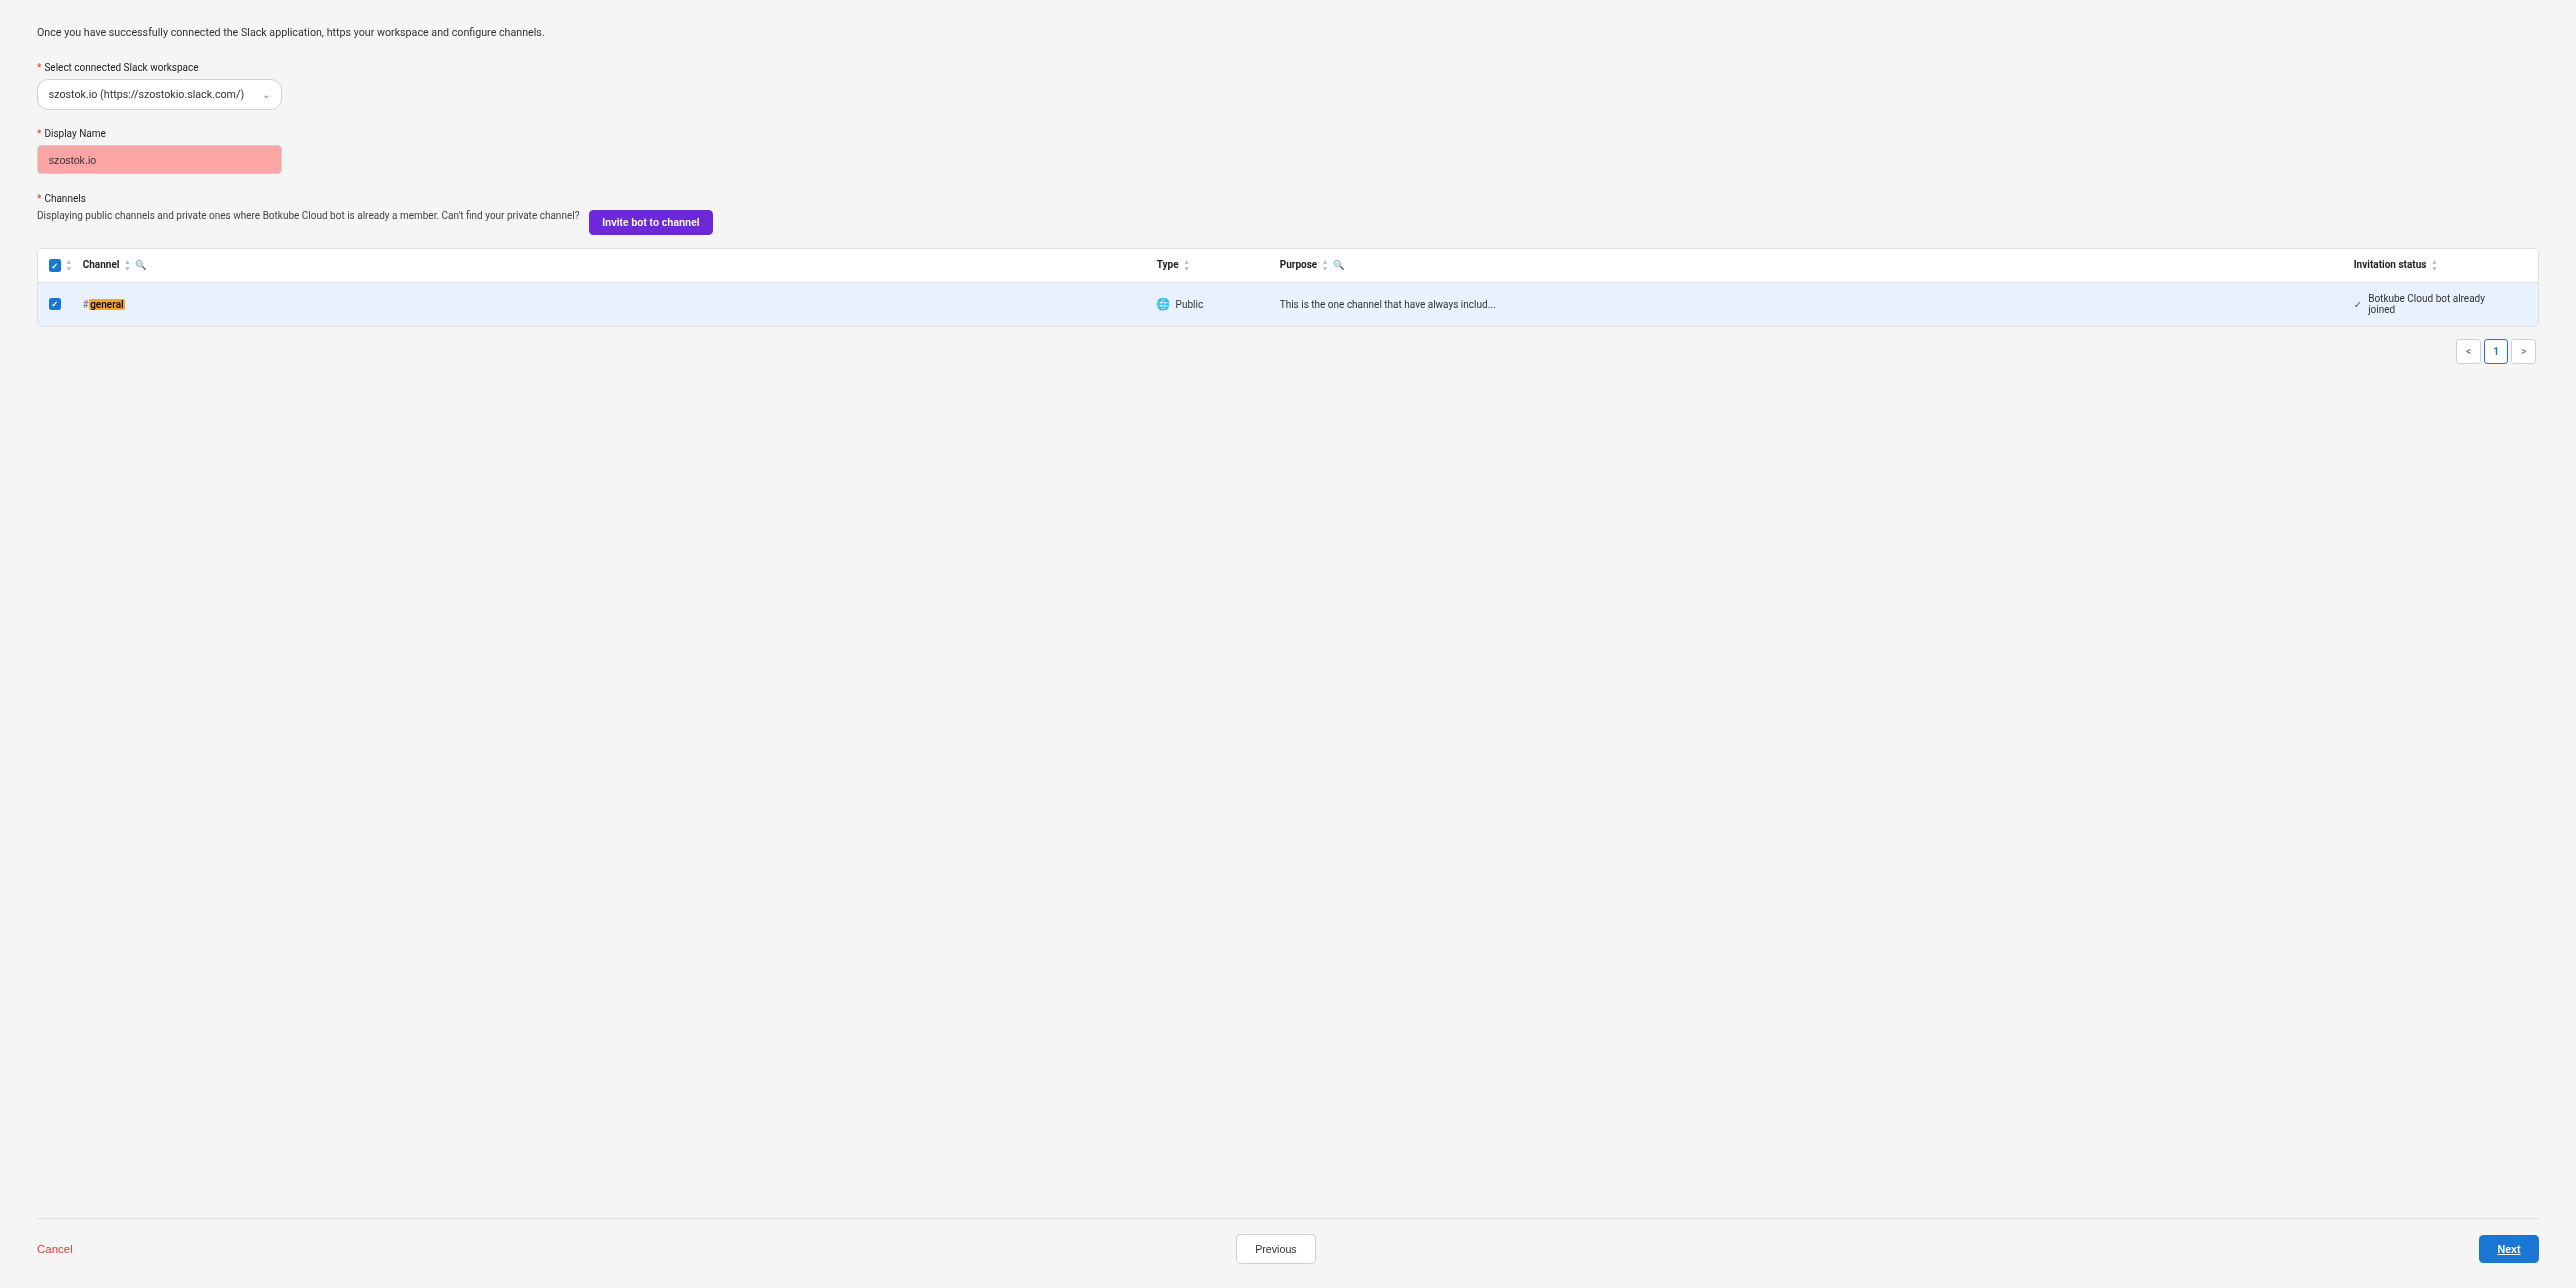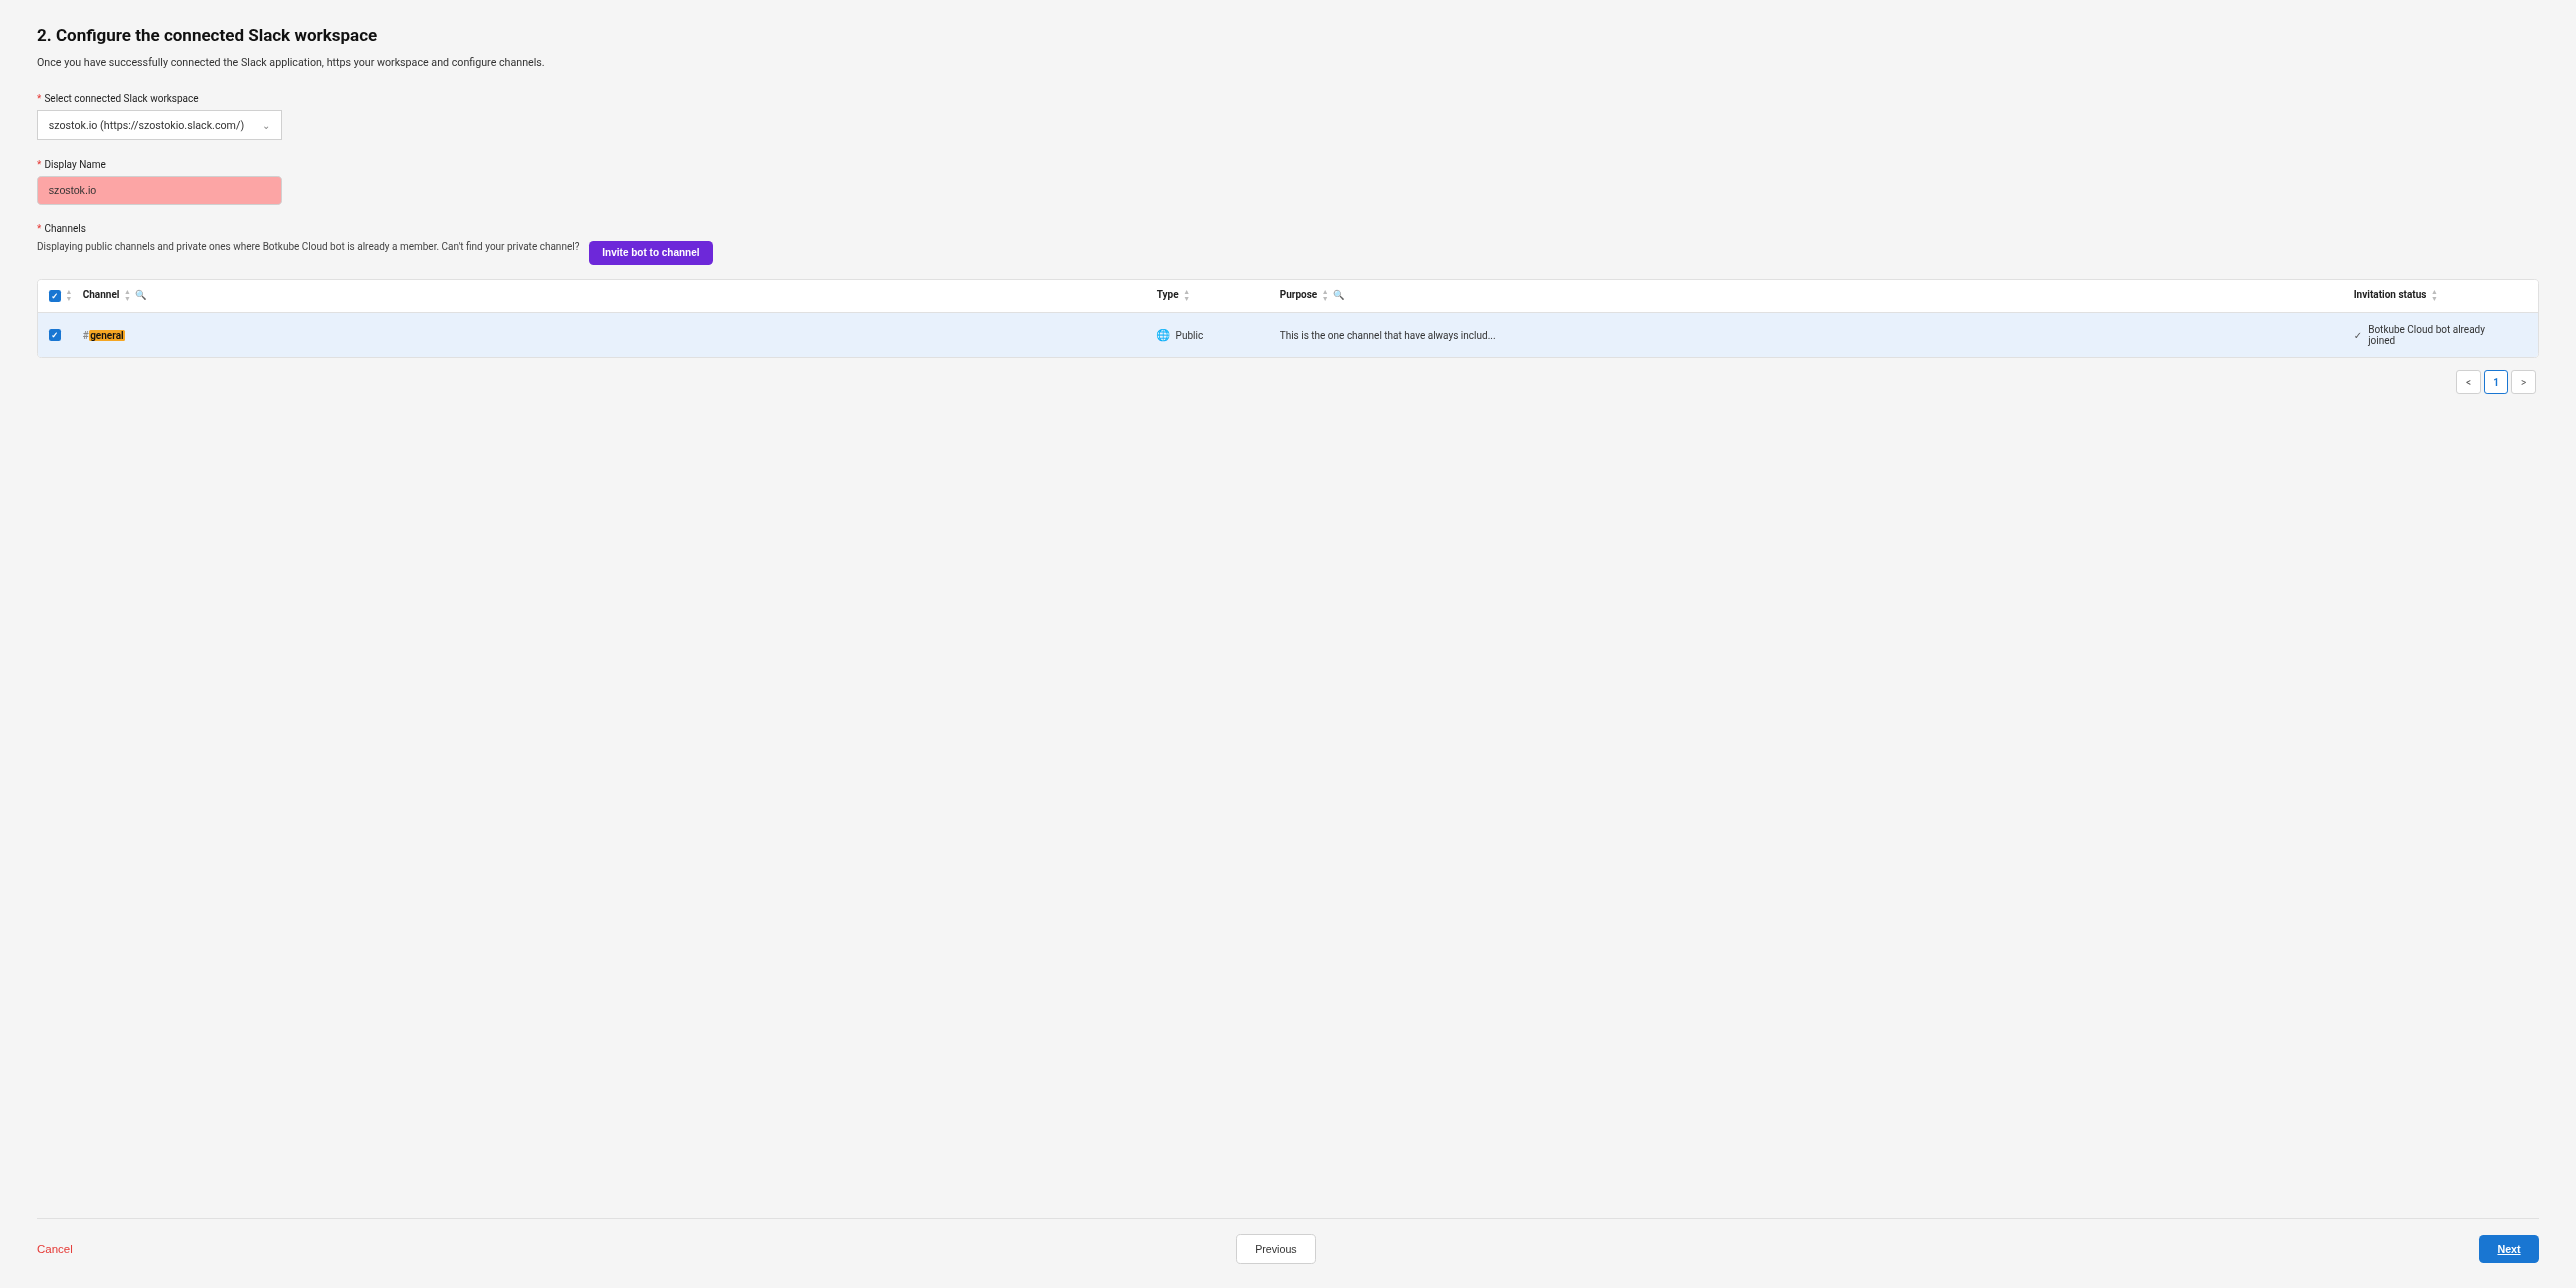--- a/index.html
+++ b/index.html
@@ -39,21 +39,21 @@
     }
     .required-star {
       color: #e53935;
       font-size: 10px;
     }
     .select-field {
       display: flex;
       align-items: center;
       justify-content: space-between;
       border: 0.8px solid #d0d0d0;
-      border-radius: 0;
+      border-radius: 11px;
       background: #fff;
       padding: 7.7px 10.7px;
       width: 245px;
       cursor: pointer;
       font-size: 10.7px;
       color: #333;
     }
     .text-input {
       border: 0.8px solid #d0d0d0;
       border-radius: 4.6px;
@@ -267,21 +267,20 @@
     .field-group {
       margin-bottom: 18.4px;
     }
     .chevron-down { font-size: 10px; color: #888; }
   </style>
 </head>
 <body>
 
 <div class="page-container">
 
-  <h1 class="page-title">2. Configure the connected Slack workspace</h1>
   <p class="description">Once you have successfully connected the Slack application, https your workspace and configure channels.</p>
 
   <div class="field-group">
     <div class="field-label">
       <span class="required-star">*</span>
       <span>Select connected Slack workspace</span>
     </div>
     <div class="select-field">
       <span>szostok.io (https://szostokio.slack.com/)</span>
       <span class="chevron-down">⌄</span>

